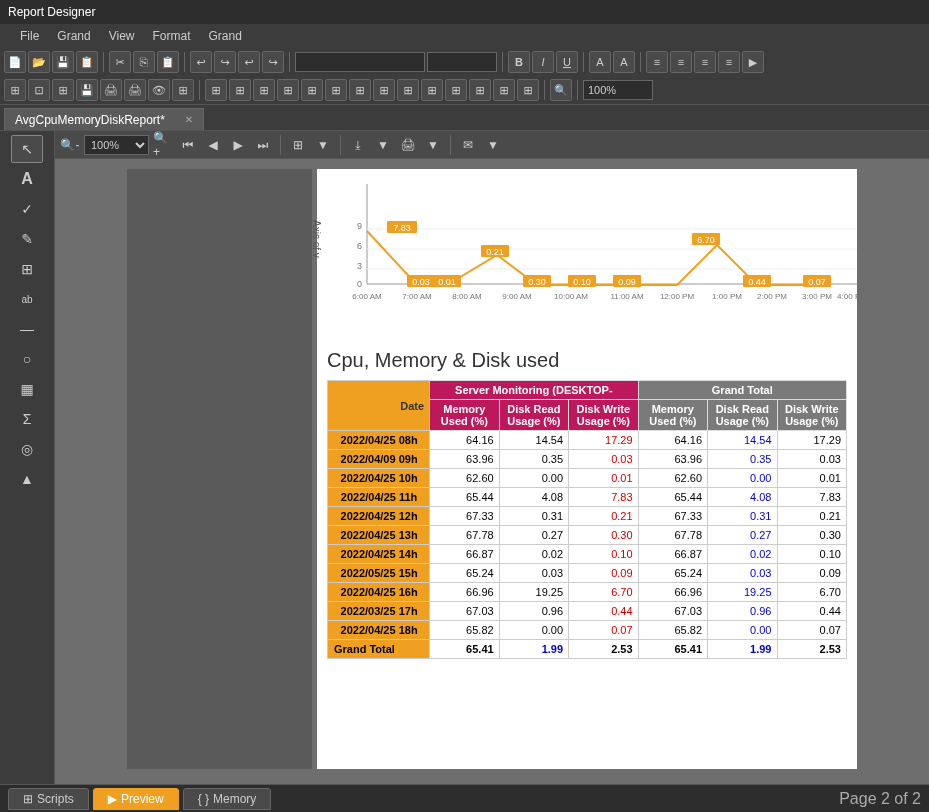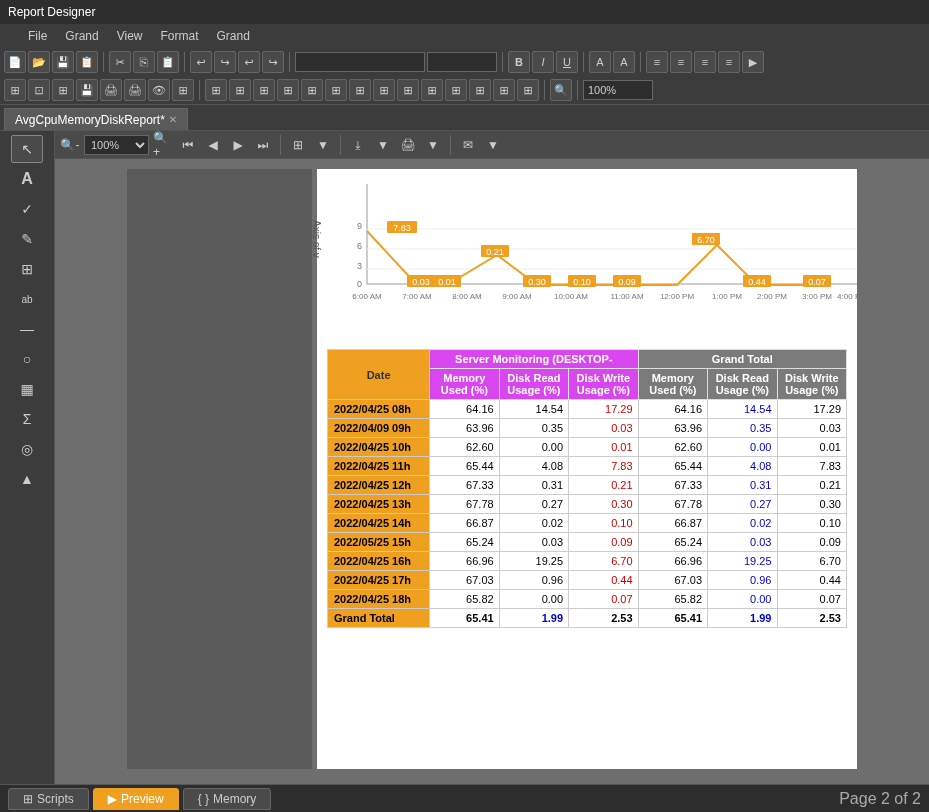--- a/index.html
+++ b/index.html
@@ -16,21 +16,21 @@
       align-items: center;
     }
 
     
     .menu-bar {
       background: #3c3c3c;
       color: #ccc;
       display: flex;
       align-items: center;
       height: 24px;
-      padding: 0 20px;
+      padding: 0 12px;
       gap: 2px;
     }
     .menu-item {
       padding: 2px 8px;
       cursor: pointer;
       font-size: 12px;
     }
 
     
     .toolbar-area {
@@ -83,21 +83,21 @@
     .tab {
       padding: 3px 10px;
       font-size: 12px;
       color: #ccc;
       background: #4a4a4a;
       border: 1px solid #666;
       border-bottom: none;
       cursor: pointer;
       display: flex;
       align-items: center;
-      gap: 4px;
+      gap: 20px;
       height: 22px;
     }
     .tab.active { background: #5a5a5a; color: #fff; }
     .tab-close { font-size: 10px; color: #aaa; cursor: pointer; }
 
     
     .main-layout {
       display: flex;
       height: calc(812px - 24px - 24px - 56px - 26px - 28px);
     }
@@ -219,44 +219,44 @@
       width: 100%;
       border-collapse: collapse;
       font-size: 11px;
     }
     .report-table td, .report-table th {
       border: 1px solid #ccc;
       padding: 3px 5px;
       text-align: right;
     }
     .report-table .header-orange {
-      background: #d946ef;
+      background: #be185d;
       color: #fff;
       font-weight: bold;
       text-align: center;
       border-color: #ddd;
     }
     .report-table .header-gray {
       background: #7a7a7a;
       color: #fff;
       font-weight: bold;
       text-align: center;
       border-color: #ddd;
     }
     .report-table .col-orange {
       background: #f0a020;
       color: #333;
       font-weight: bold;
-      text-align: center;
+      text-align: right;
     }
     .report-table .date-orange {
       background: #f0a020;
       color: #000;
       font-weight: bold;
-      text-align: left;
+      text-align: center;
       padding-left: 6px;
     }
     .report-table .grand-total-label {
       background: #f0a020;
       color: #000;
       font-weight: bold;
       text-align: left;
       padding-left: 6px;
     }
     .report-table .grand-total-val {
@@ -503,20 +503,21 @@
               <text x="234" y="120" text-anchor="middle" font-size="8" fill="#777">10:00 AM</text>
               <text x="290" y="120" text-anchor="middle" font-size="8" fill="#777">11:00 AM</text>
               <text x="340" y="120" text-anchor="middle" font-size="8" fill="#777">12:00 PM</text>
               <text x="390" y="120" text-anchor="middle" font-size="8" fill="#777">1:00 PM</text>
               <text x="435" y="120" text-anchor="middle" font-size="8" fill="#777">2:00 PM</text>
               <text x="480" y="120" text-anchor="middle" font-size="8" fill="#777">3:00 PM</text>
               <text x="515" y="120" text-anchor="middle" font-size="8" fill="#777">4:00 PM</text>
             </svg>
           </div>
 
+          <div class="table-title">Cpu, Memory &amp; Disk used</div>
 
           <table class="report-table">
             <thead>
               <tr>
                 <td class="col-orange" style="width:100px;" rowspan="2">
                   <span>Date</span>
                 </td>
                 <td class="header-orange" colspan="3">
                   <span>Server Monitoring (DESKTOP-</span>
                 </td>
@@ -609,21 +610,21 @@
                 <tr>
     <td class="date-orange">2022/04/25 16h</td>
     <td>66.96</td>
     <td>19.25</td>
     <td style="color:#cc0000;">6.70</td>
     <td>66.96</td>
     <td style="color:#0000cc;">19.25</td>
     <td>6.70</td>
   </tr>
                 <tr>
-    <td class="date-orange">2022/04/25 17h</td>
+    <td class="date-orange">2022/03/25 17h</td>
     <td>67.03</td>
     <td>0.96</td>
     <td style="color:#cc0000;">0.44</td>
     <td>67.03</td>
     <td style="color:#0000cc;">0.96</td>
     <td>0.44</td>
   </tr>
                 <tr>
     <td class="date-orange">2022/04/25 18h</td>
     <td>65.82</td>

